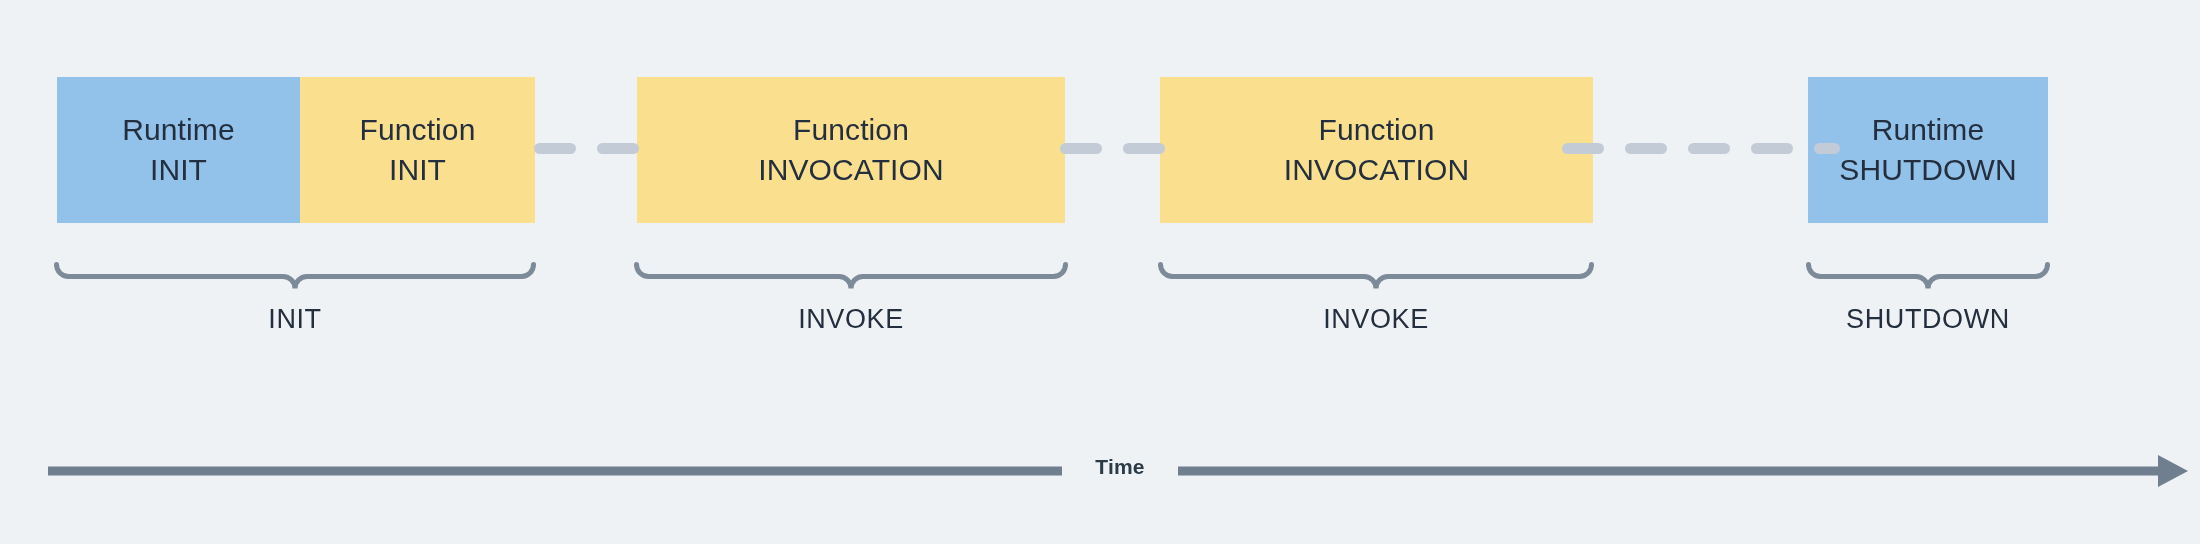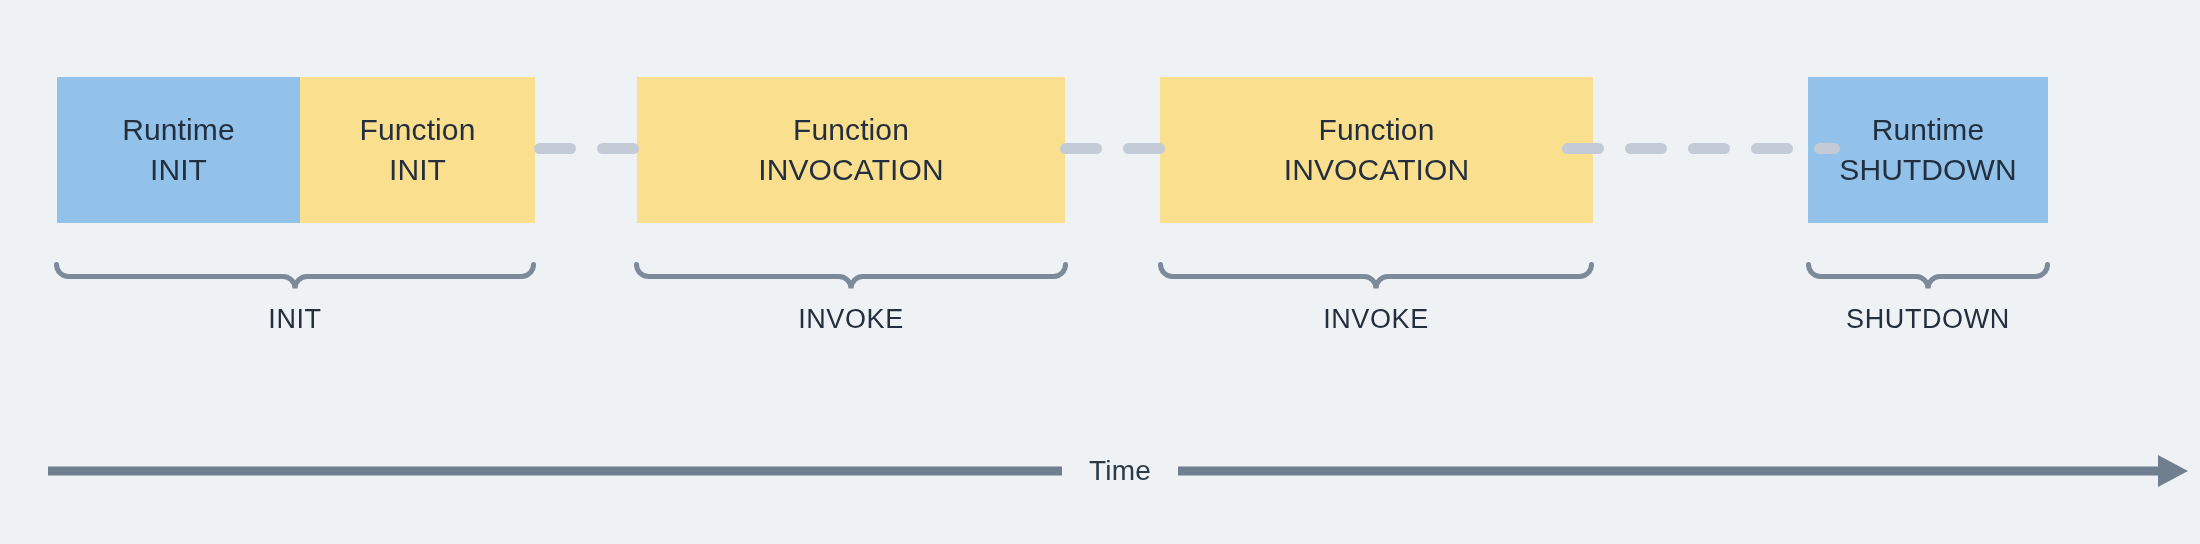--- a/index.html
+++ b/index.html
@@ -93,22 +93,22 @@
   #time-axis svg {
     display: block;
   }
   #time-label {
     position: absolute;
     top: 15px;
     left: 1060px;
     width: 120px;
     text-align: center;
     color: #2b3a47;
-    font-size: 28px;
-    font-weight: normal;
+    font-size: 21px;
+    font-weight: bold;
     letter-spacing: 0.2px;
   }
 </style>
 </head>
 <body>
 
 <div id="stage">
 
   <div id="boxes-layer">
       <div class="phase-box" style="left: 57px; width: 243px; background: rgb(146, 193, 234);">

